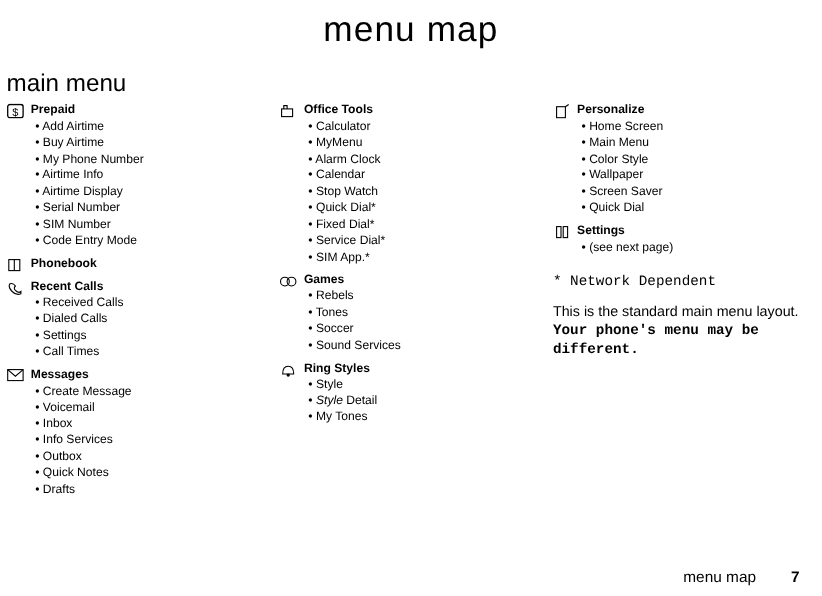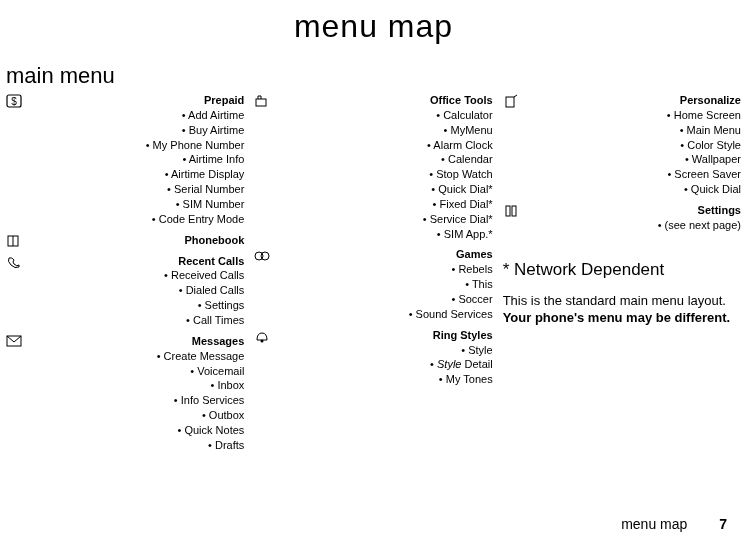--- a/index.html
+++ b/index.html
@@ -42,44 +42,44 @@
   }
   .group-icon {
     width: 22px;
     flex-shrink: 0;
     font-size: 13px;
     line-height: 1;
     padding-top: 1px;
   }
   .group-body {
     flex: 1;
-    text-align: right;
   }
   .group-heading {
     font-weight: bold;
   }
   ul.items {
     list-style: none;
     margin: 0;
     padding: 0 0 0 4px;
   }
   ul.items li::before {
     content: "• ";
   }
   .italic { font-style: italic; }
   .note-star {
-    font-size: 17px;
-    margin-top: 26px;
+    font-size: 13px;
+    margin-top: 14px;
     margin-bottom: 10px;
+    font-family: Liberation Mono, monospace;
   }
   .layout-note {
     font-size: 13px;
     line-height: 1.35;
   }
-  .layout-note .bold { font-weight: bold; }
+  .layout-note .bold { font-weight: bold; font-family: Liberation Mono, monospace; }
   .footer {
     position: absolute;
     bottom: 10px;
     right: 20px;
     font-size: 14px;
   }
   .footer .pagenum {
     font-weight: bold;
     margin-left: 28px;
   }
@@ -177,21 +177,21 @@
       </div>
       <div class="menu-group">
         <div class="group-icon"><svg class="icon-svg" width="16" height="14">
             <circle cx="5" cy="8" r="4" fill="none" stroke="#000"></circle>
             <circle cx="11" cy="8" r="4" fill="none" stroke="#000"></circle>
           </svg></div>
         <div class="group-body">
           <div class="group-heading">Games</div>
           <ul class="items">
             <li>Rebels</li>
-            <li>This</li>
+            <li>Tones</li>
             <li>Soccer</li>
             <li>Sound Services</li>
           </ul>
         </div>
       </div>
       <div class="menu-group">
         <div class="group-icon"><svg class="icon-svg" width="16" height="14">
             <path d="M3 11 Q3 4 8 4 Q13 4 13 11 Z" fill="none" stroke="#000"></path>
             <circle cx="8" cy="12" r="1.5" fill="#000"></circle>
           </svg></div>

